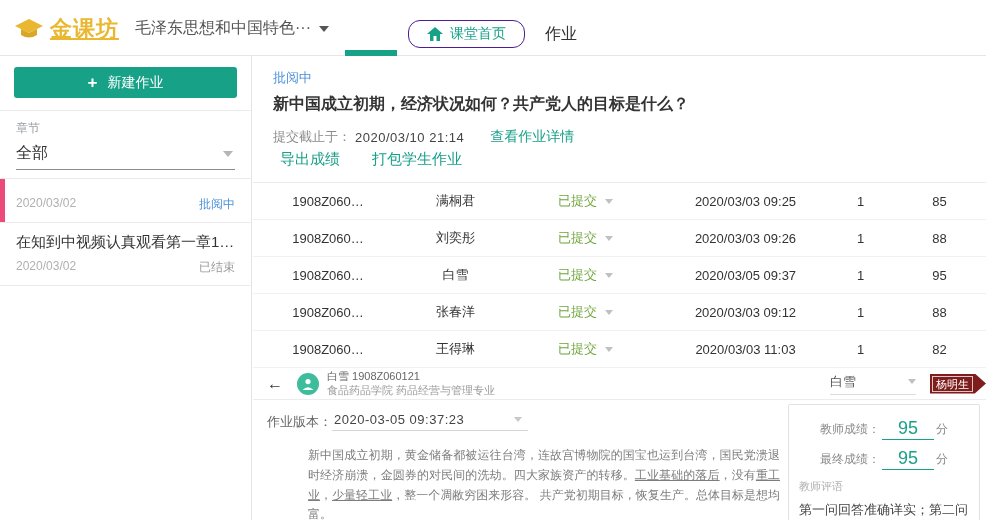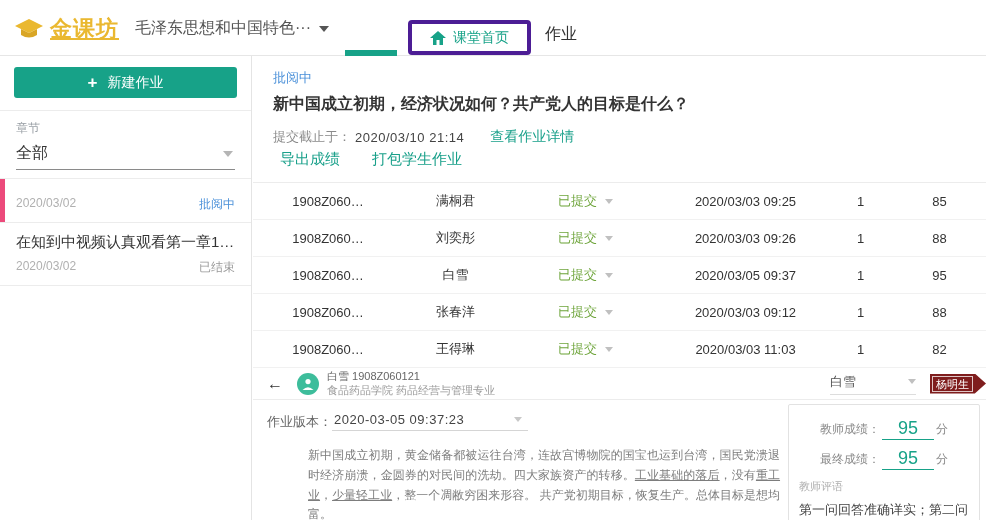--- a/index.html
+++ b/index.html
@@ -27,22 +27,22 @@
     border-top: 6px solid #555; display: inline-block;
   }
   .tab-jiaoan {
     position: absolute; left: 345px; top: 10px; width: 52px; height: 46px;
     background: #17a288; color: #fff; font-size: 12px;
     display: flex; flex-direction: column; align-items: flex-start; justify-content: center; gap: 3px;
     cursor: pointer;
     margin-top: 40px;
   }
   .btn-home {
-    position: absolute; left: 408px; top: 20px; height: 35px; padding: 0 18px;
-    border: 4px solid #4c1d95; border-radius: 4px; background: #fff;
+    position: absolute; left: 408px; top: 20px; height: 28px; padding: 0 18px;
+    border: 1px solid #4c1d95; border-radius: 12px; background: #fff;
     color: #17a288; font-size: 14px; display: flex; align-items: center; gap: 7px; cursor: pointer;
   }
   .nav-homework { position: absolute; left: 545px; top: 24px; font-size: 16px; color: #333; cursor: pointer; }
 
   
   .sidebar {
     position: absolute; top: 56px; left: 0; width: 252px; bottom: 0;
     border-right: 1px solid #e4e4e4; background: #fff;
   }
   .new-btn {

